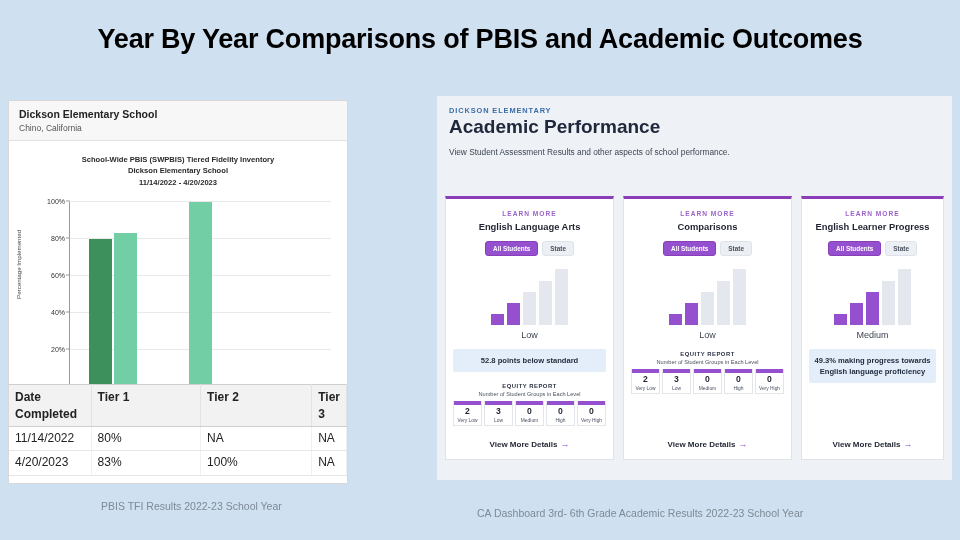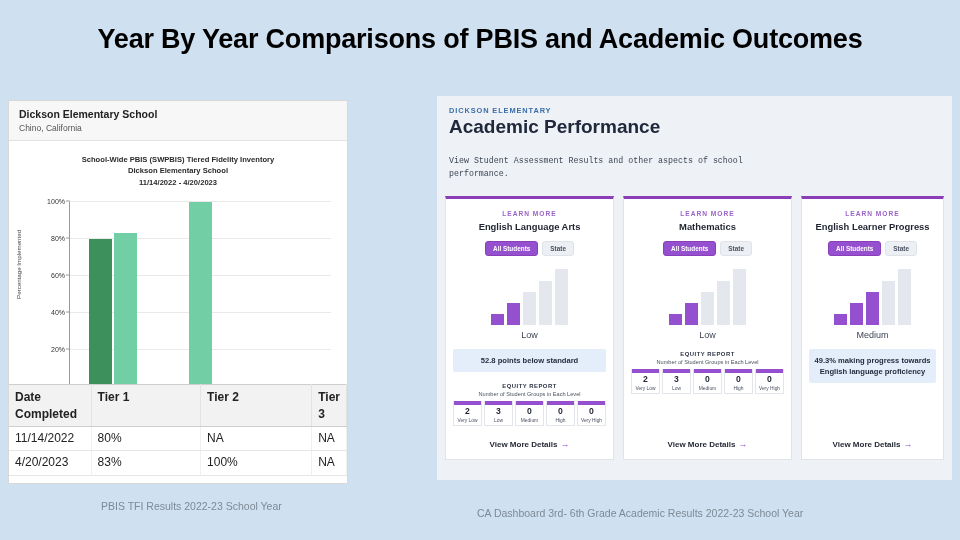--- a/index.html
+++ b/index.html
@@ -103,21 +103,21 @@
     overflow:hidden;
   }
   .rp-head{padding:10px 12px 0 12px;}
   .rp-eyebrow{
     font-size:7.4px;font-weight:bold;color:#3a6ea8;letter-spacing:0.9px;
   }
   .rp-title{
     font-size:19px;font-weight:bold;color:#20293c;margin-top:2px;line-height:1.1;
   }
   .rp-sub{
-    font-size:8.3px;color:#3d4654;margin-top:16px;line-height:1.6;max-width:330px;font-family:Liberation Mono, monospace;
+    font-size:8.3px;color:#3d4654;margin-top:8px;line-height:1.6;max-width:330px;
   }
 
   #cards{
     position:absolute;left:8px;right:8px;top:100px;
     display:flex;gap:9px;align-items:flex-start;
   }
   .card{
     flex:1;background:#ffffff;border:1px solid #e0e3e8;
     border-top:3px solid #8a3fb8;
     box-sizing:border-box;
@@ -318,21 +318,21 @@
               <div class="eq-bar"></div>
               <div class="eq-num">0</div>
               <div class="eq-lbl">Very High</div>
             </div>
           </div>
         </div>
         <div class="more"><span>View More Details</span><span class="arrow">→</span></div>
       </div>
       <div class="card">
         <div class="card-learn">LEARN MORE</div>
-        <div class="card-title">Mathematics</div>
+        <div class="card-title">Comparisons</div>
         <div class="toggle-row">
           <span class="tg on">All Students</span>
           <span class="tg off">State</span>
         </div>
         <div class="ladder">
           <div class="rung fill" style="height: 20%;"></div>
           <div class="rung fill" style="height: 40%;"></div>
           <div class="rung" style="height: 60%;"></div>
           <div class="rung" style="height: 80%;"></div>
           <div class="rung" style="height: 100%;"></div>

